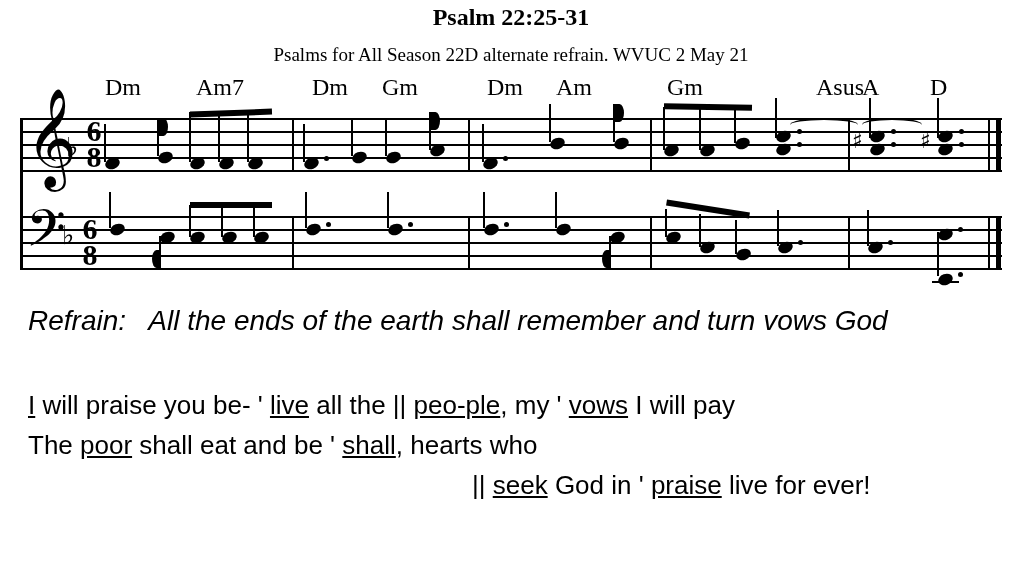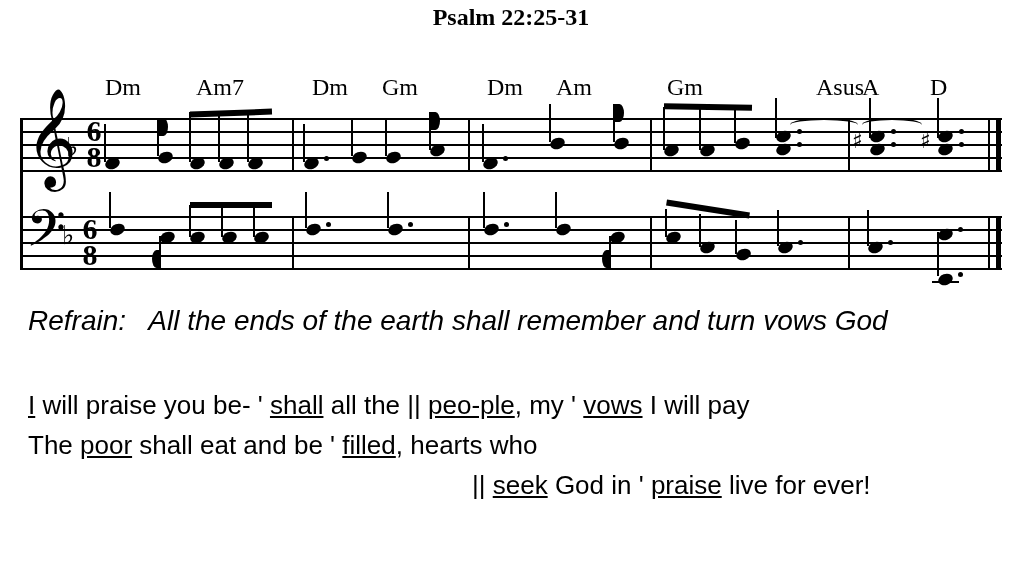--- a/index.html
+++ b/index.html
@@ -164,20 +164,21 @@
     font-family: "Liberation Sans", sans-serif;
   }
   .u { text-decoration: underline; }
 </style>
 </head>
 <body>
 
 <div id="page">
 
   <div class="title">Psalm 22:25-31</div>
+  <div class="subtitle">Psalms for All Season 22D alternate refrain. WVUC 2 May 21</div>
 
   <div id="score">
 
     <div id="chords">
         <div class="chord" style="left: 105px; top: 0px;">Dm</div>
         <div class="chord" style="left: 196px; top: 0px;">Am7</div>
         <div class="chord" style="left: 312px; top: 0px;">Dm</div>
         <div class="chord" style="left: 382px; top: 0px;">Gm</div>
         <div class="chord" style="left: 487px; top: 0px;">Dm</div>
         <div class="chord" style="left: 556px; top: 0px;">Am</div>
@@ -365,18 +366,18 @@
     <div class="ledger" style="left:932px; top:207px; width:27px;"></div>
 
   </div>
 
   <div class="refrain-line">
     <span>Refrain:</span>
     &nbsp;
     <span>All the ends of the earth shall remember and turn vows God</span>
   </div>
 
-  <div class="verse v1" id="verse1"><span class="u">I</span><span> will praise you be- ' </span><span class="u">shall</span><span> all the || </span><span class="u">peo-ple</span><span>, my ' </span><span class="u">vows</span><span> I will pay</span></div>
-  <div class="verse v2" id="verse2"><span>The </span><span class="u"> poor</span><span> shall eat and be ' </span><span class="u">filled</span><span>, hearts who</span></div>
+  <div class="verse v1" id="verse1"><span class="u">I</span><span> will praise you be- ' </span><span class="u">live</span><span> all the || </span><span class="u">peo-ple</span><span>, my ' </span><span class="u">vows</span><span> I will pay</span></div>
+  <div class="verse v2" id="verse2"><span>The </span><span class="u"> poor</span><span> shall eat and be ' </span><span class="u">shall</span><span>, hearts who</span></div>
   <div class="verse v3" id="verse3"><span>|| </span><span class="u">seek</span><span> God in ' </span><span class="u">praise</span><span> live for ever!</span></div>
 
 
 </div>
 
 </body></html>

